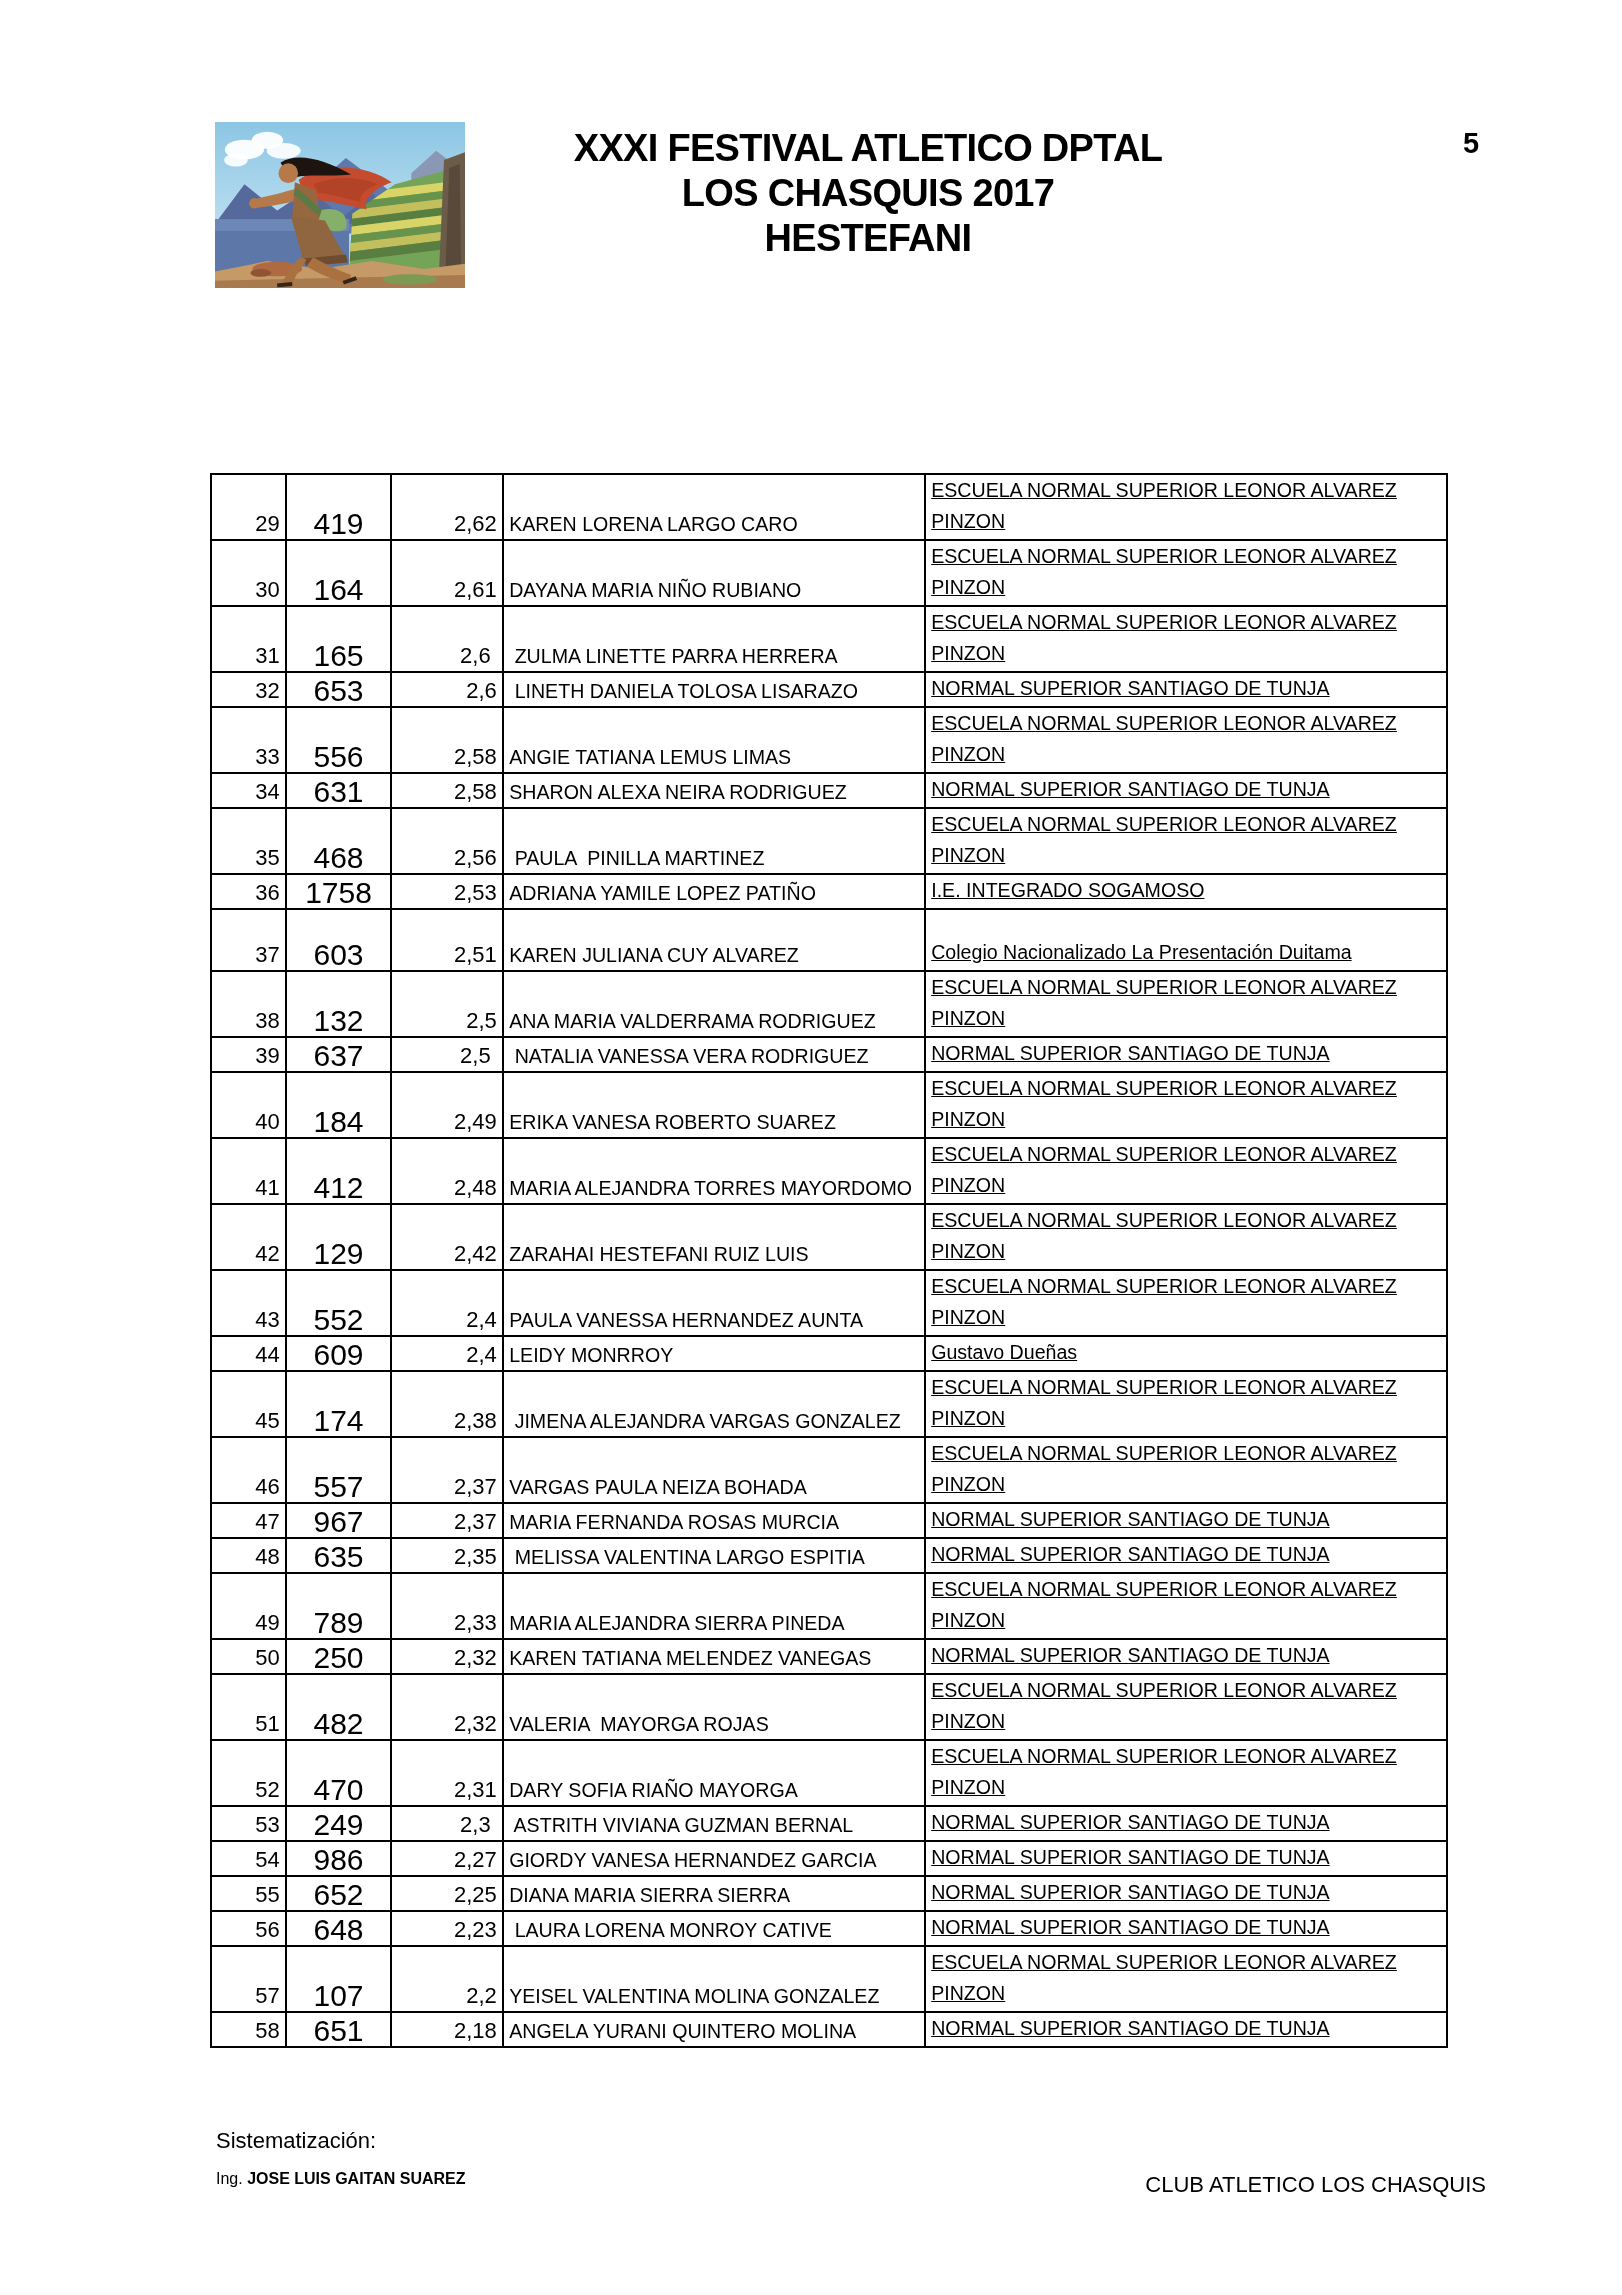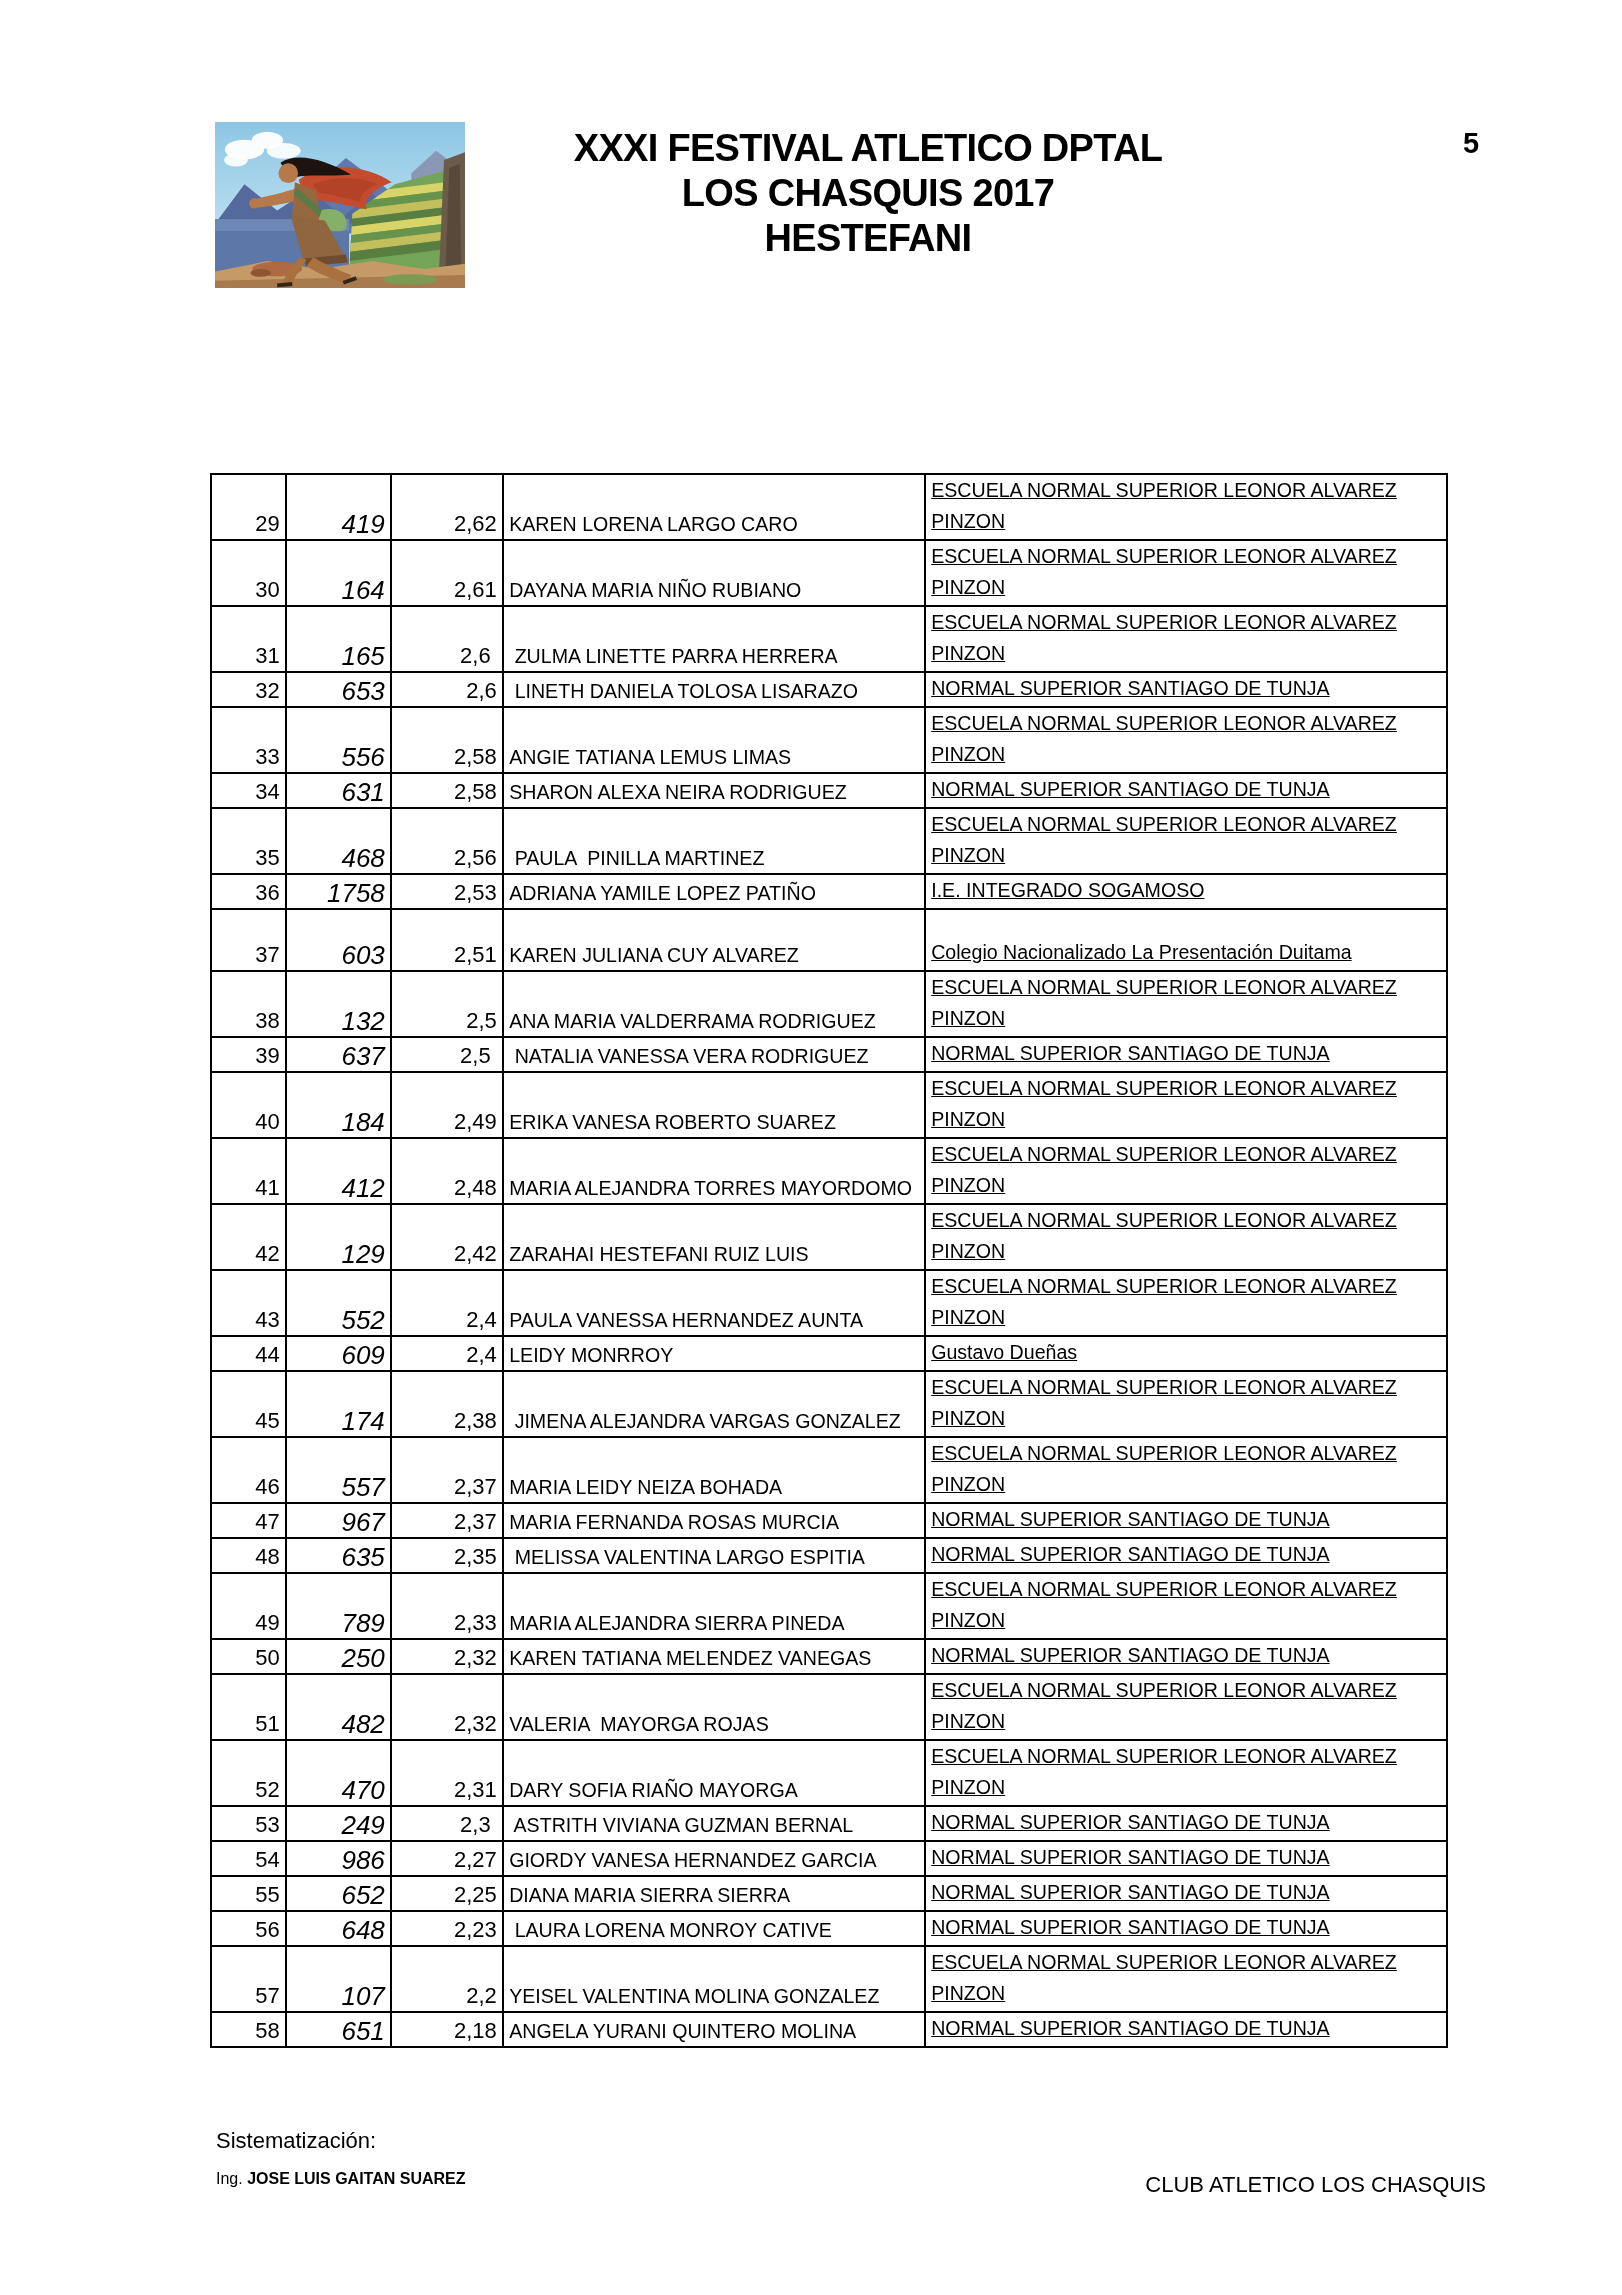--- a/index.html
+++ b/index.html
@@ -25,21 +25,21 @@
     border:2.6px solid #000;
   }
   table.results td{
     border-left:2.6px solid #000;border-right:2.6px solid #000;
     border-top:2px solid #000;border-bottom:2px solid #000;
     vertical-align:bottom;padding:0 5.2px 2px 5.2px;overflow:hidden;
   }
   tr.tall{height:62px;}
   tr.short{height:30px;border-radius:9px;}
   td.td-pos  {text-align:right;font-size:22px;line-height:26px;}
-  td.td-bib  {text-align:right;font-size:26px;line-height:26px;font-style:italic;}
+  td.td-bib  {text-align:center;font-size:30px;line-height:26px;}
   td.td-score{text-align:right;font-size:22px;line-height:26px;white-space:pre;}
   td.td-name {text-align:left;font-size:19.6px;line-height:26px;white-space:pre;padding-left:3.9px;}
   td.td-school{text-align:left;font-size:19.6px;line-height:31px;white-space:pre-line;padding-left:3.9px;text-decoration:underline;}
   
   .foot-label{position:absolute;left:216px;top:2128px;font-size:22px;}
   .foot-sign {position:absolute;left:216px;top:2170px;font-size:16px;white-space:pre;}
   .foot-sign b{font-weight:bold;}
   .foot-club {position:absolute;right:137px;top:2172px;font-size:22px;}
 </style>
 </head>
@@ -251,21 +251,21 @@
         <td class="td-bib">174</td>
         <td class="td-score">2,38</td>
         <td class="td-name"> JIMENA ALEJANDRA VARGAS GONZALEZ</td>
         <td class="td-school">ESCUELA NORMAL SUPERIOR LEONOR ALVAREZ
 PINZON</td>
       </tr>
       <tr class="tall">
         <td class="td-pos">46</td>
         <td class="td-bib">557</td>
         <td class="td-score">2,37</td>
-        <td class="td-name">MARIA LEIDY NEIZA BOHADA</td>
+        <td class="td-name">VARGAS PAULA NEIZA BOHADA</td>
         <td class="td-school">ESCUELA NORMAL SUPERIOR LEONOR ALVAREZ
 PINZON</td>
       </tr>
       <tr class="short">
         <td class="td-pos">47</td>
         <td class="td-bib">967</td>
         <td class="td-score">2,37</td>
         <td class="td-name">MARIA FERNANDA ROSAS MURCIA</td>
         <td class="td-school">NORMAL SUPERIOR SANTIAGO DE TUNJA</td>
       </tr>

